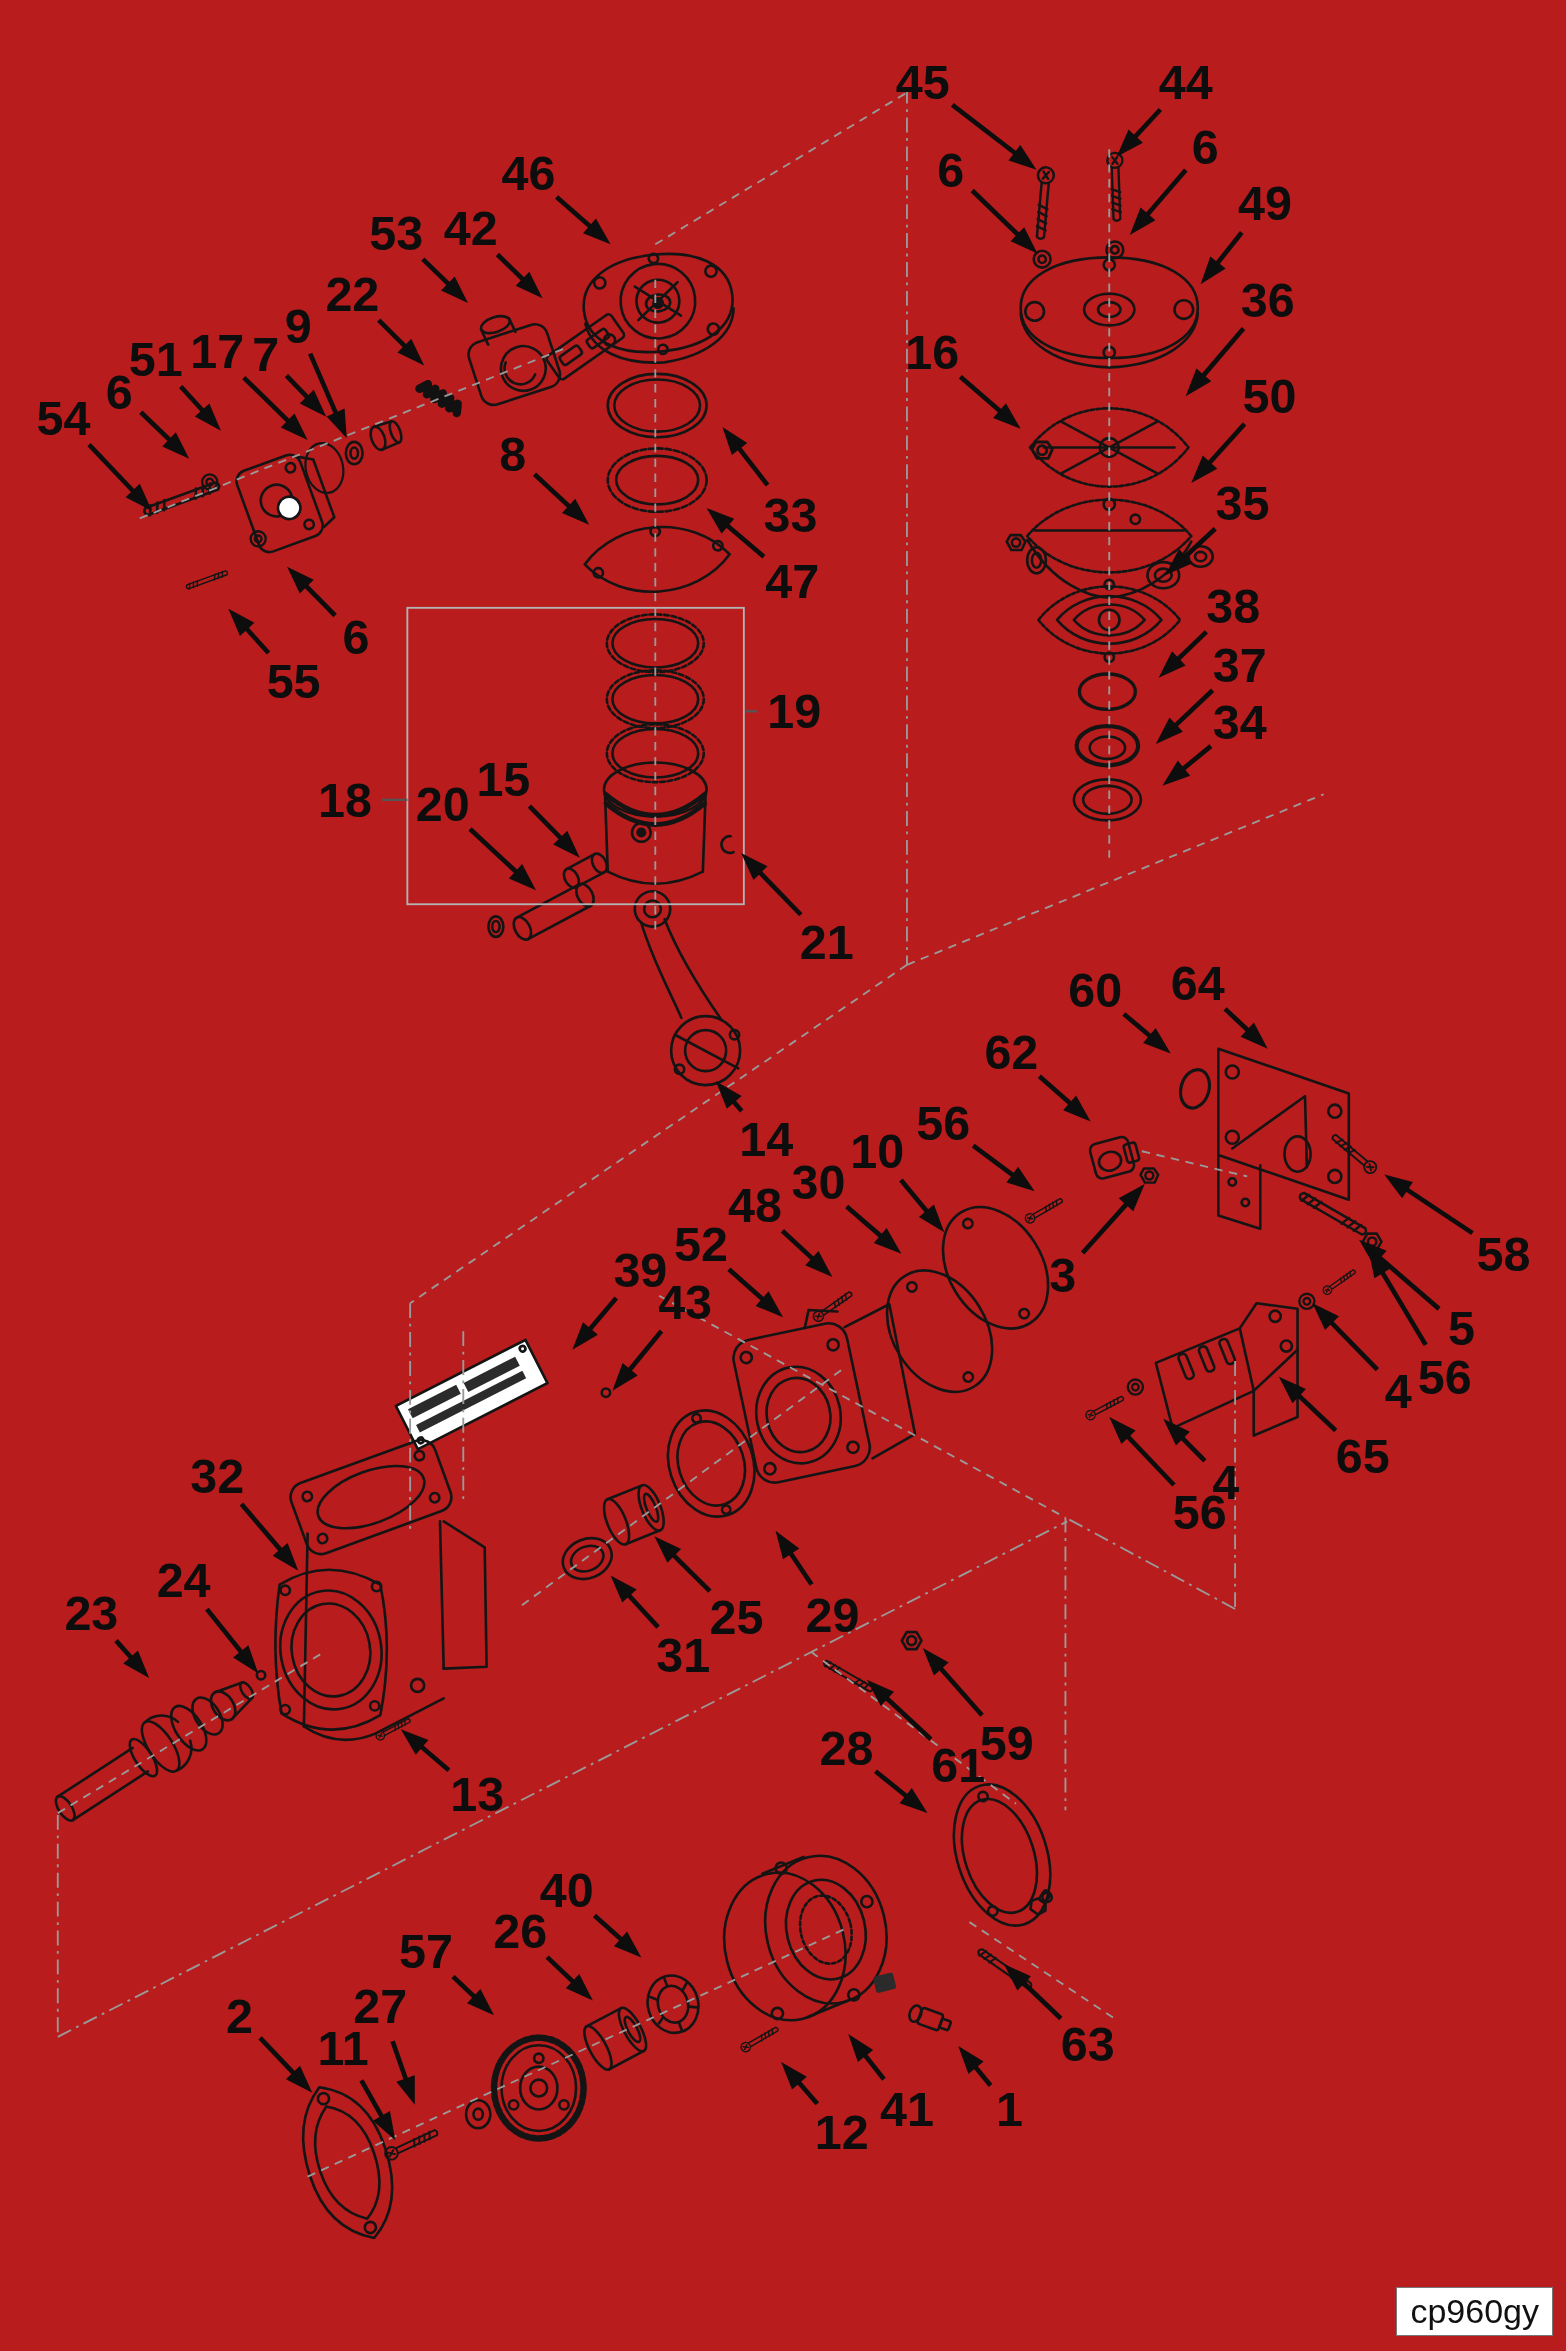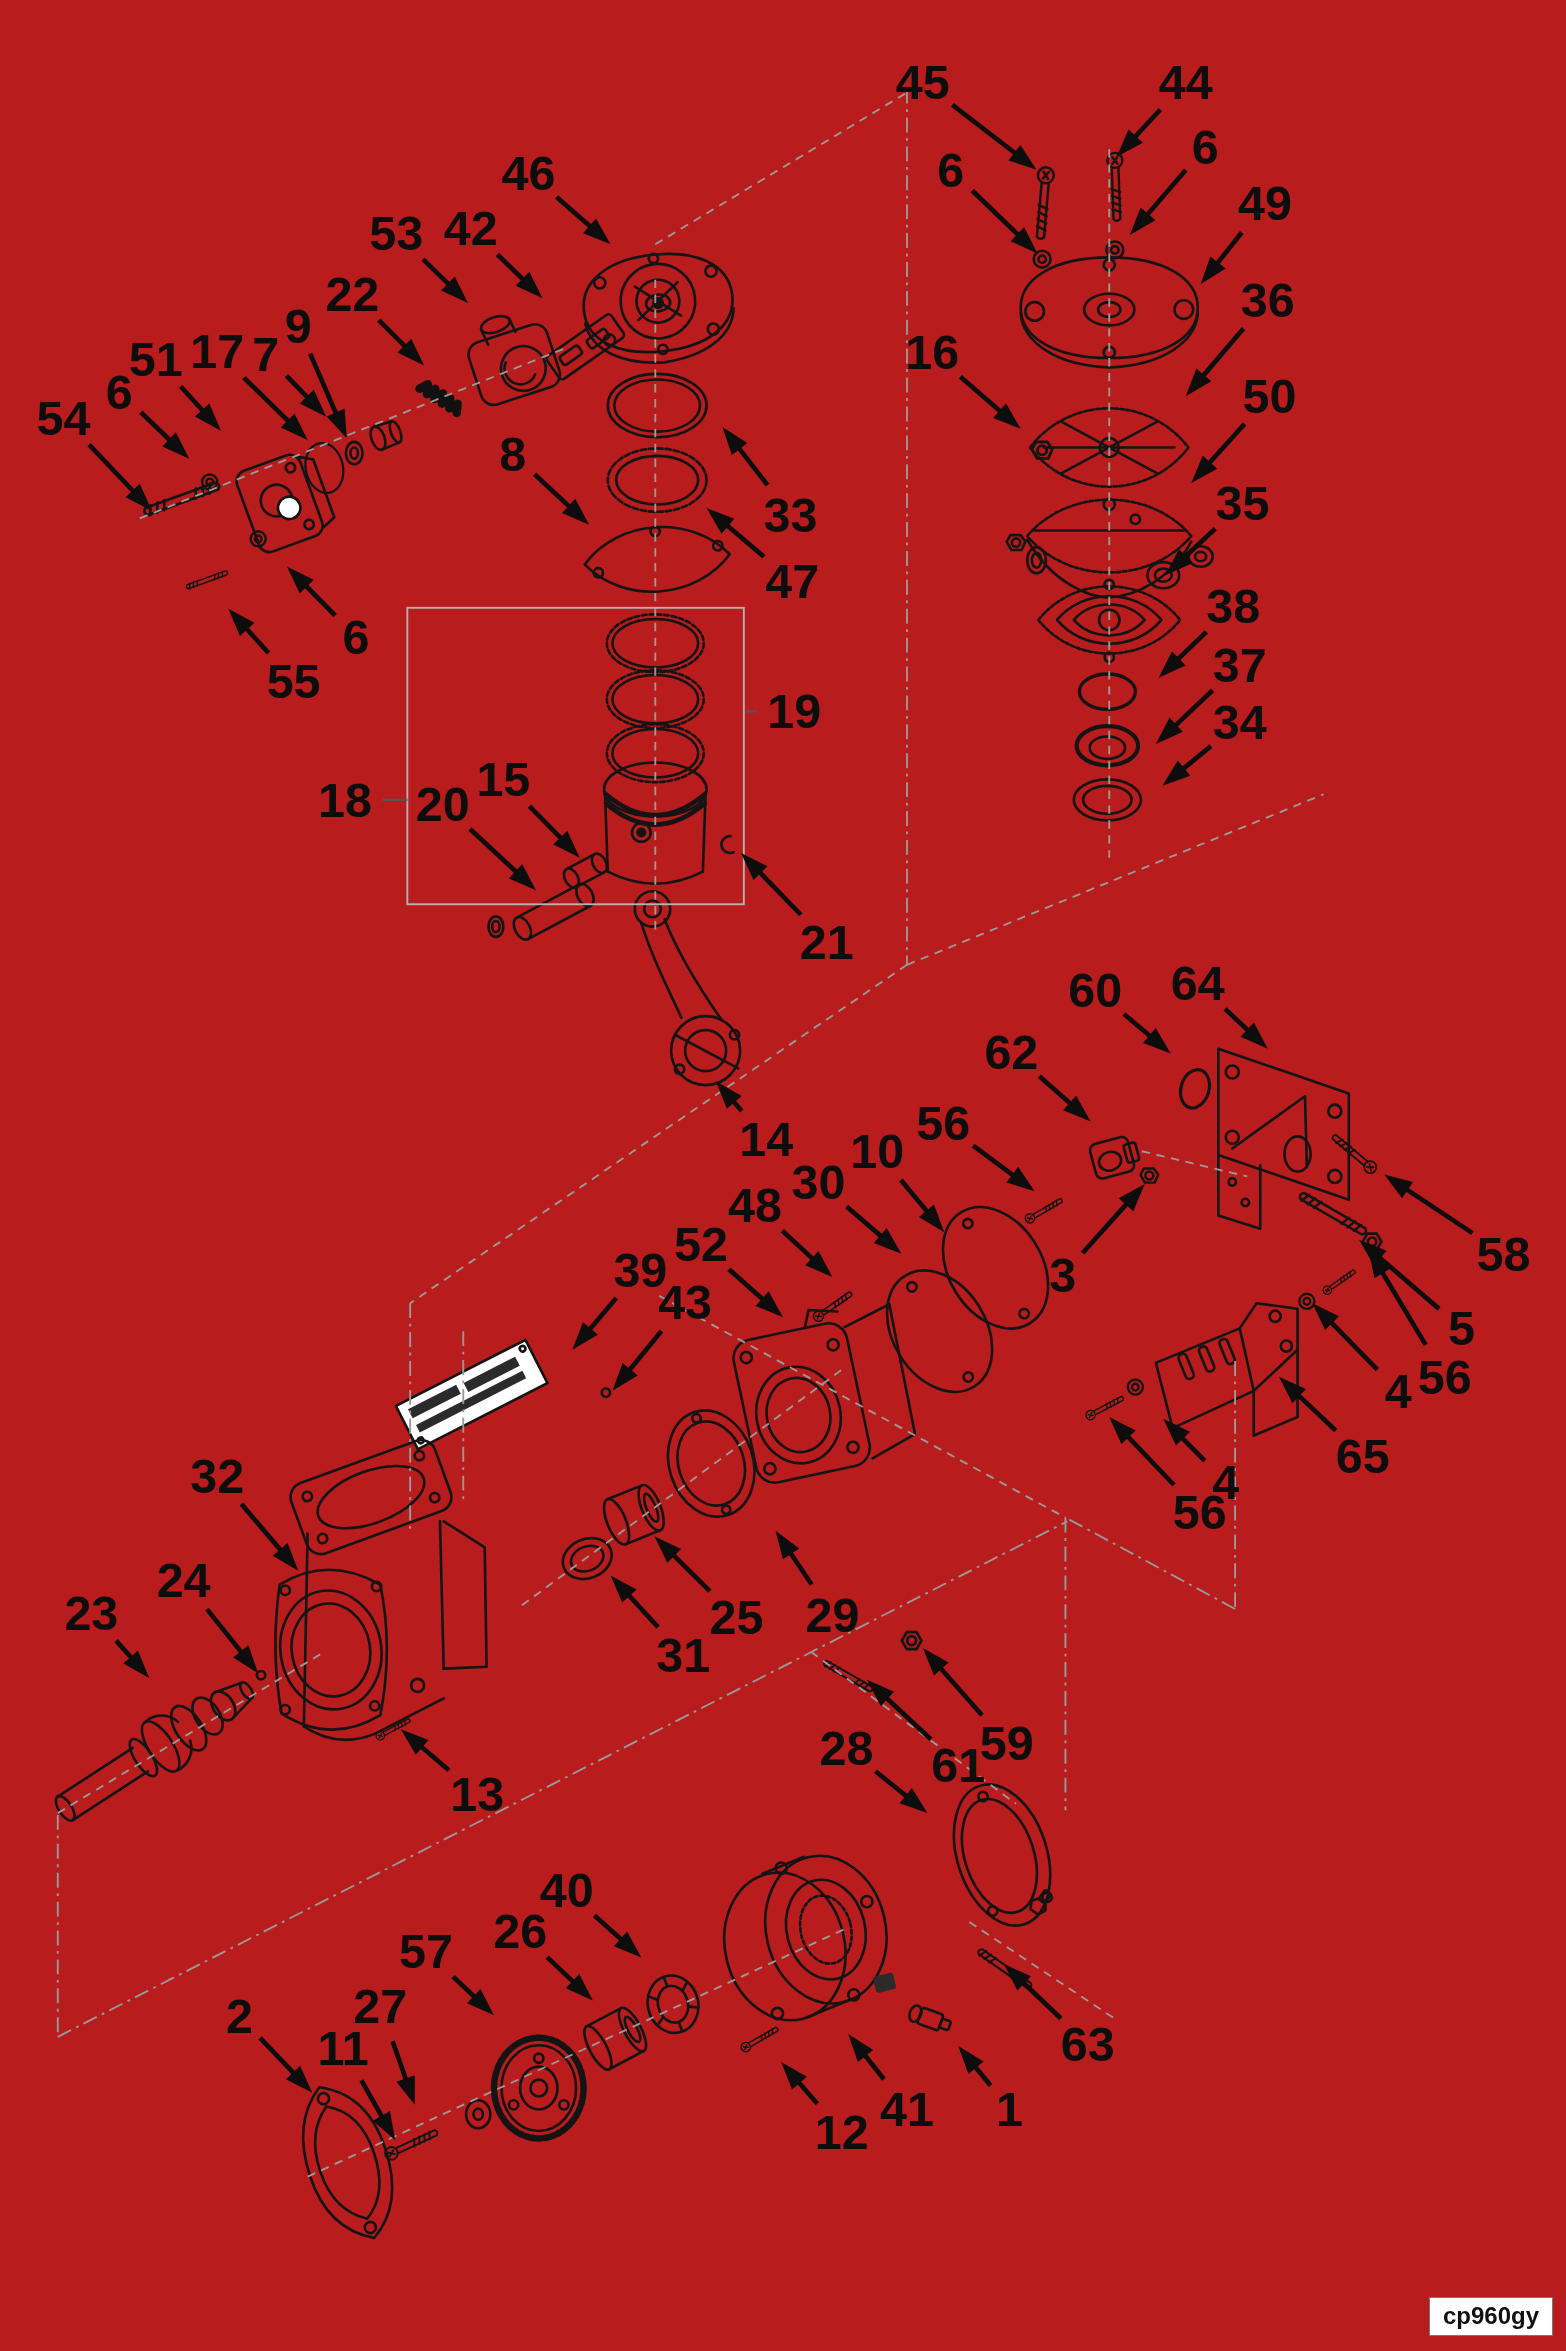--- a/index.html
+++ b/index.html
@@ -1,21 +1,21 @@
 <!DOCTYPE html>
 <html style="font-size:15px"><head>
 <meta charset="utf-8">
 <style>
   html,body{margin:0;padding:0;background:#ffffff;}
   .stage{position:relative;width:1566px;height:2351px;background:#b91c1c;overflow:hidden;
          font-family:"Liberation Sans", sans-serif;}
   svg{position:absolute;left:0;top:0;}
   .code-box{position:absolute;right:13px;bottom:15px;border:1.9px solid #777;background:#fff;
             padding:5.6px 13px 7.5px 13px;font-family:"Liberation Sans",sans-serif;
-            font-weight:700;font-size:24px;color:#111;line-height:1;}
+            font-weight:400;font-size:34px;color:#111;line-height:1;}
   .callout-text{font-family:"Liberation Sans",sans-serif;font-weight:700;fill:#0d0d0d;}
 </style>
 </head>
 <body>
 
 <div class="stage">
 
 <svg width="1566" height="2351" viewBox="0 0 1680 2522">
   <defs>
     <g id="washer">

